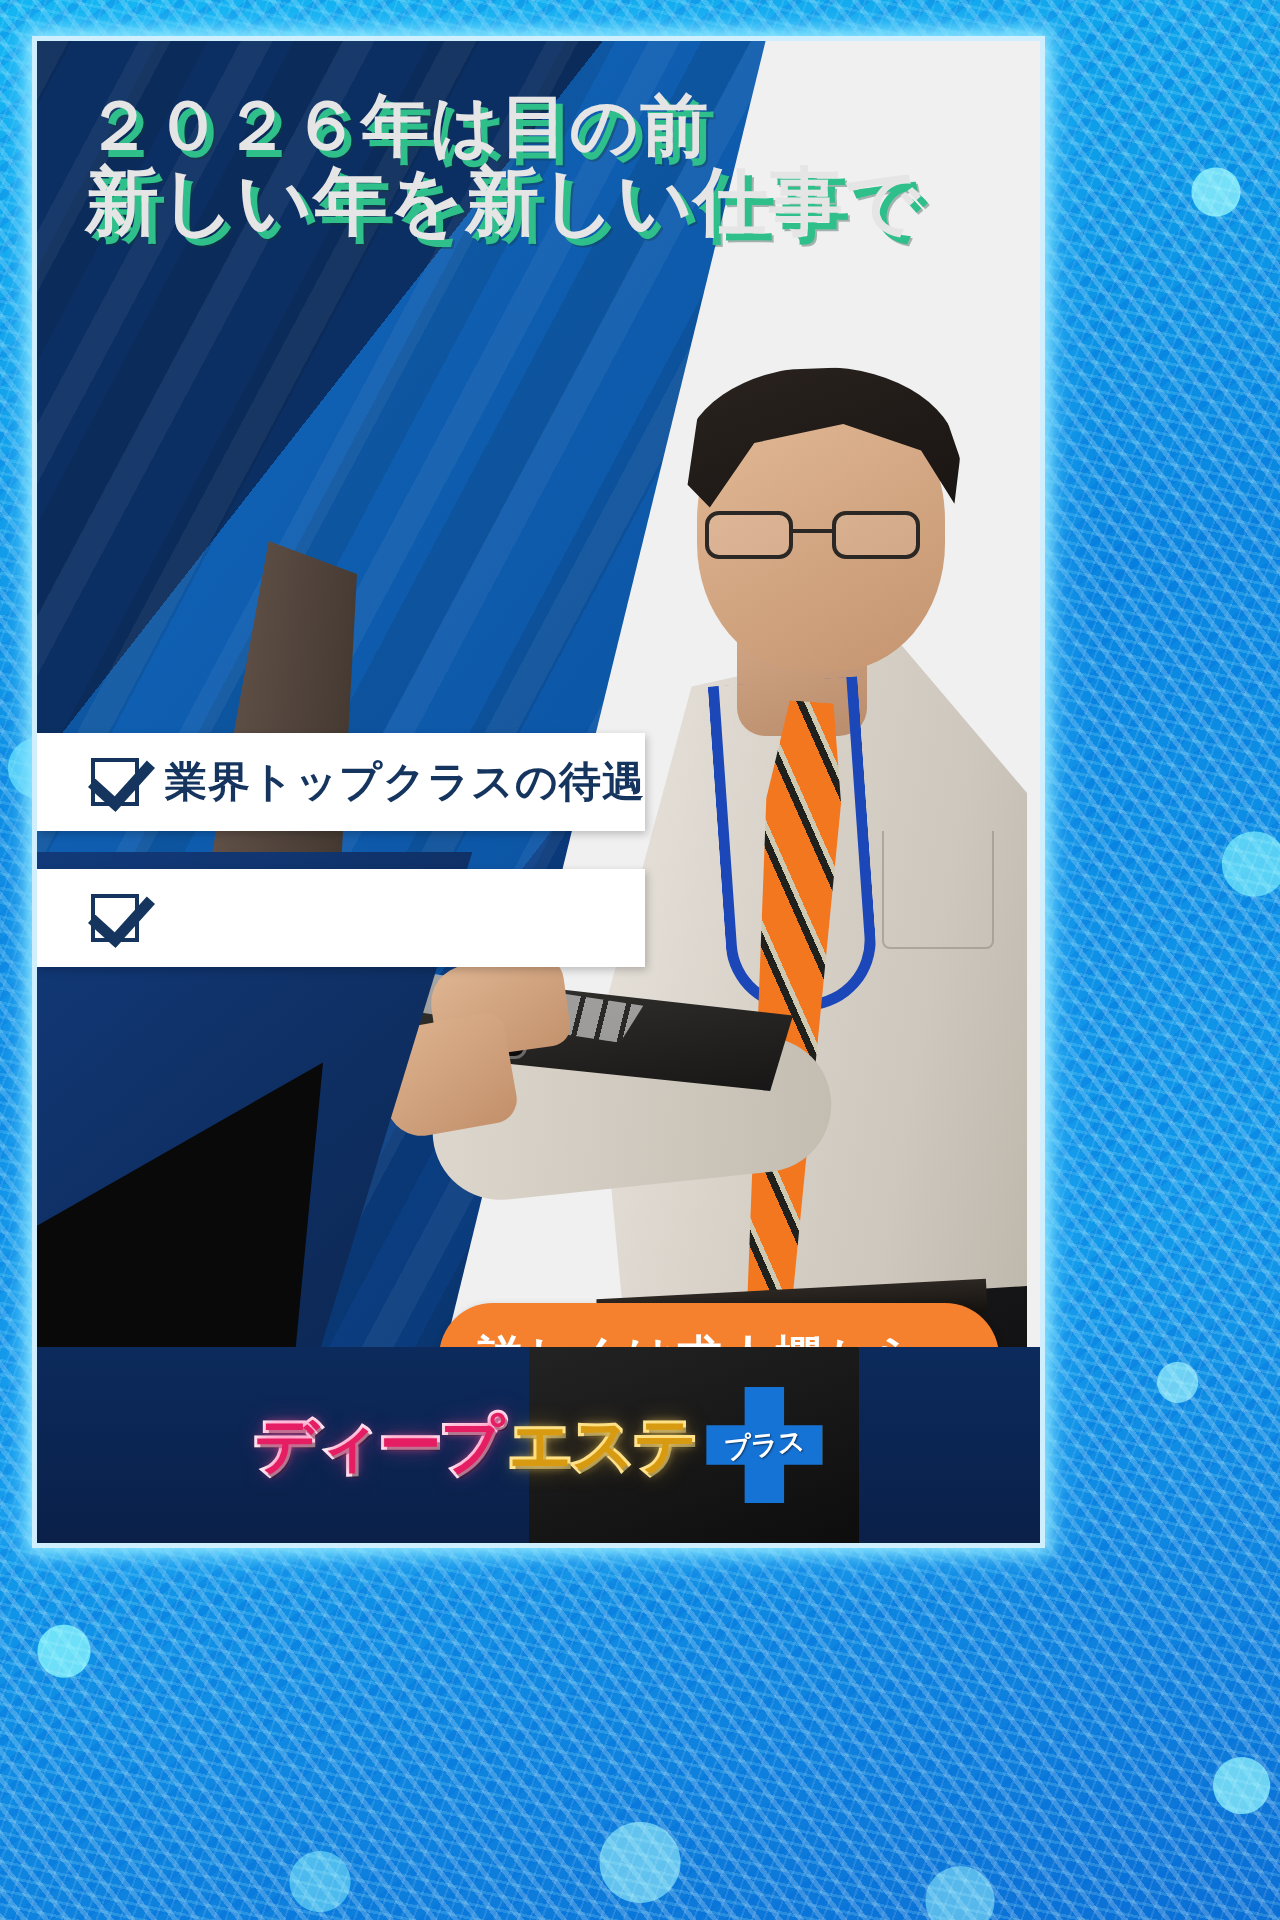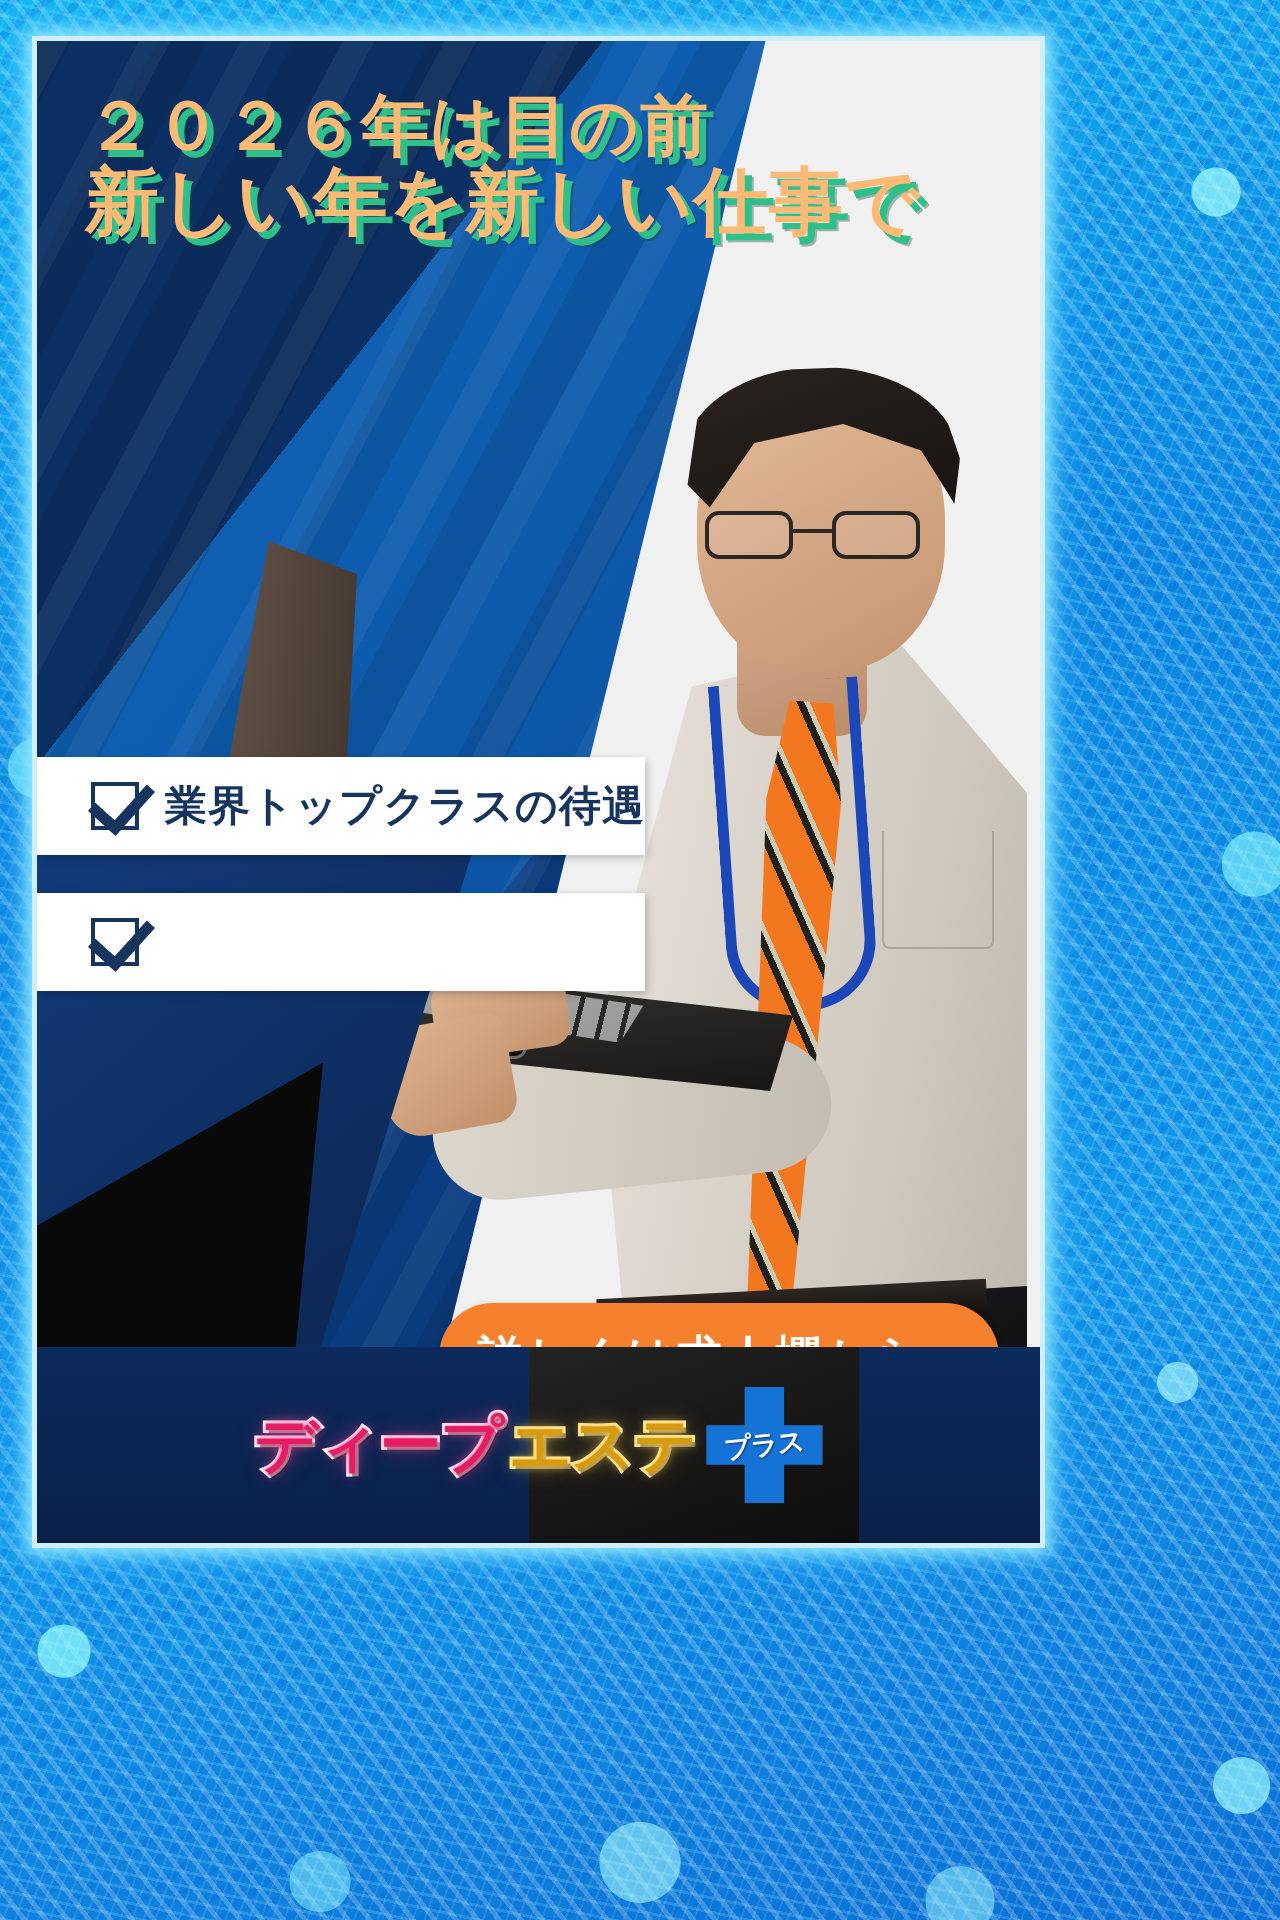--- a/index.html
+++ b/index.html
@@ -169,21 +169,21 @@
     transform:rotate(6deg) skewX(-6deg); opacity:.85;
     clip-path:polygon(4% 0,100% 30%,96% 100%,0 70%);
   }
   .lap-port{
     position:absolute; background:#0c0c0c; border:3px solid #6a6a68; border-radius:4px;
   }
 
   
   #headline{
     position:absolute; left:48px; top:48px; width:900px;
-    color:#fdba74;
+    color:#e5e5e5;
     font-size:72px; font-weight:bold; line-height:1.08; letter-spacing:1px;
     text-shadow:7px 7px 0 #2fbf8a, 9px 9px 0 rgba(20,60,50,.35);
     white-space:nowrap;
   }
   #headline .hl-line{ display:block; }
   #headline .hl-line.l1{ font-size:68px; }
   #headline .hl-line.l2{ font-size:74px; }
 
   #main-title{
     position:absolute; left:42px; top:250px; width:780px;
@@ -194,21 +194,21 @@
   #main-title .mt-line.gold{
     color:#ffd85e; font-size:112px; line-height:1.12;
     text-shadow:5px 5px 0 rgba(6,28,60,.55);
   }
   #main-title .mt-line.white{
     color:#ffffff; font-size:104px; line-height:1.15;
     text-shadow:5px 5px 0 rgba(6,28,60,.55);
   }
 
   
-  .bands{ position:absolute; left:0; top:692px; width:640px;margin-top:24px; }
+  .bands{ position:absolute; left:0; top:692px; width:640px; }
   .band{
     display:flex; align-items:center; gap:26px;
     background:#ffffff; height:98px; padding-left:54px;
     margin-bottom:38px; width:608px;
     box-shadow:2px 3px 8px rgba(0,0,0,.22);
   }
   .chk{
     width:48px; height:48px; position:relative; flex:0 0 auto;
     border:4px solid #15355f;
   }

